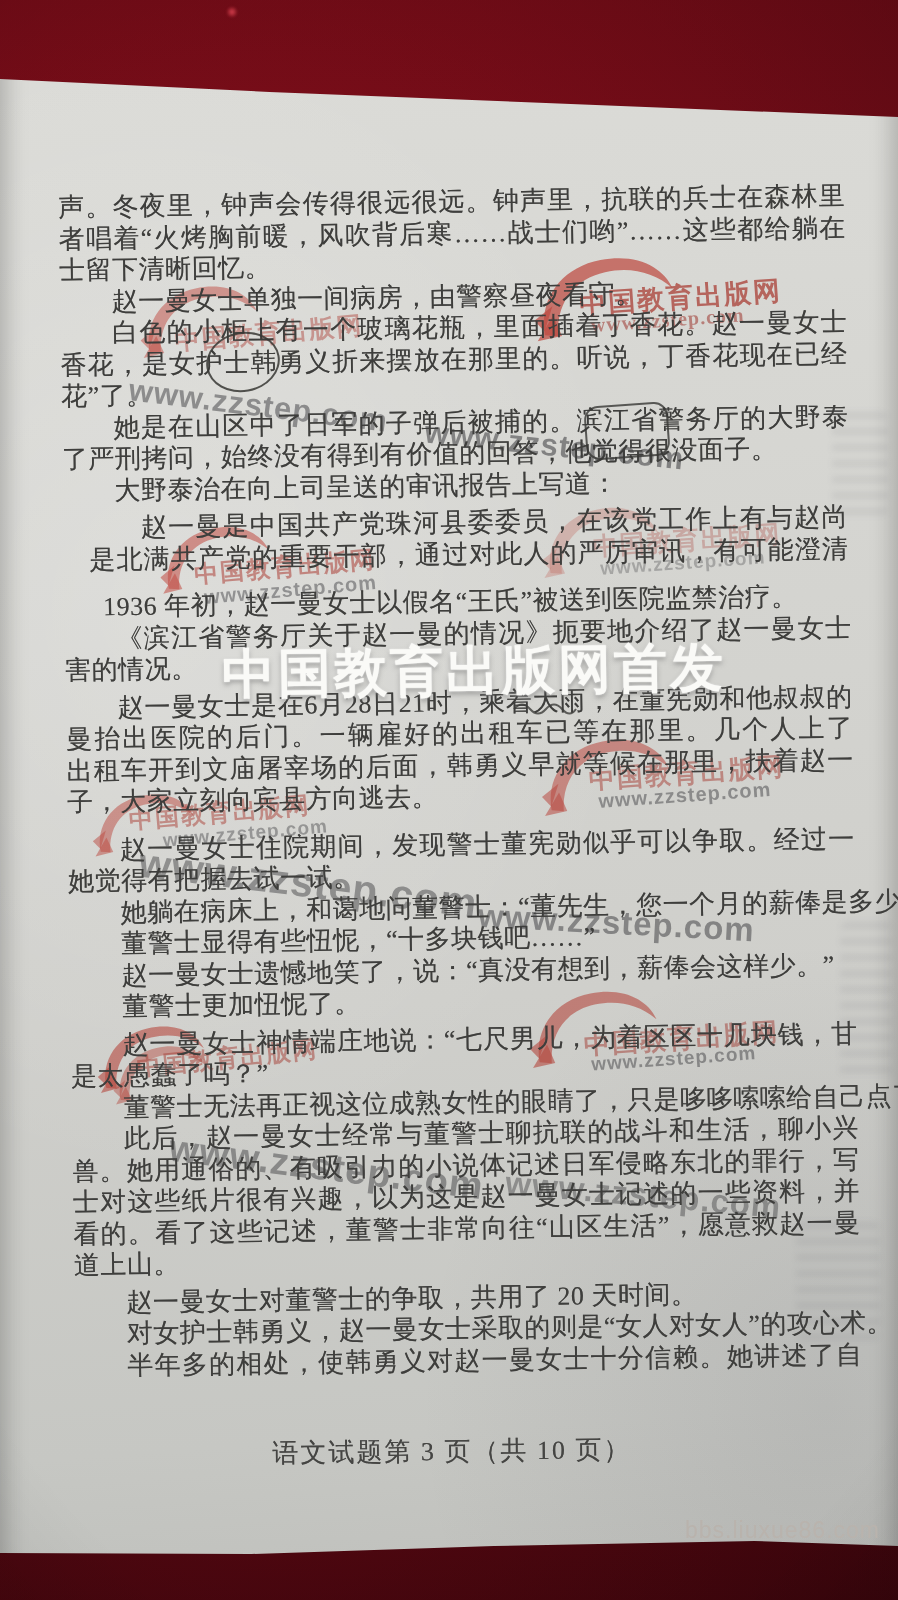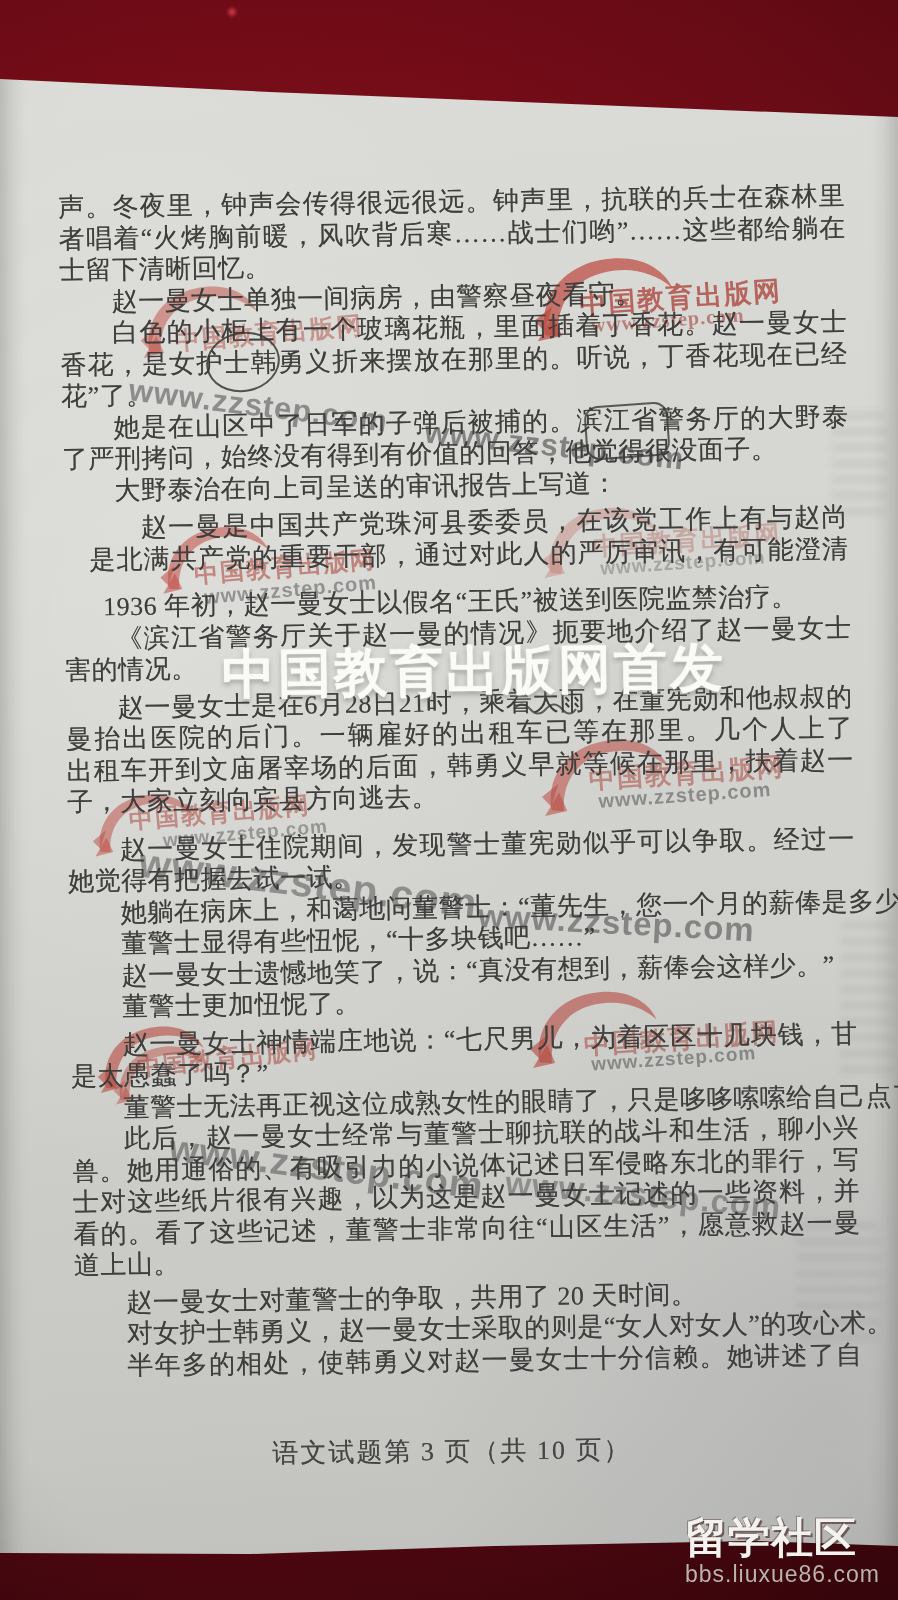--- a/index.html
+++ b/index.html
@@ -213,17 +213,16 @@
   <div class="hand hand-ellipse"></div>
   <div class="hand hand-rect"></div>
   <svg class="hand" width="66" height="16" viewBox="0 0 66 16" style="left:512px;top:700px;">
     <path d="M2,9 q8,-9 16,0 t16,0 t16,0 t14,0" fill="none" stroke="rgba(60,60,58,.8)" stroke-width="2"></path>
   </svg>
 </div>
 
 <div class="speck"></div>
 
 <div class="community">
-  <div class="community-title">留学社区</div>
   <div class="community-url">bbs.liuxue86.com</div>
 </div>
 
 <div class="vignette"></div>
 
 </body></html>

